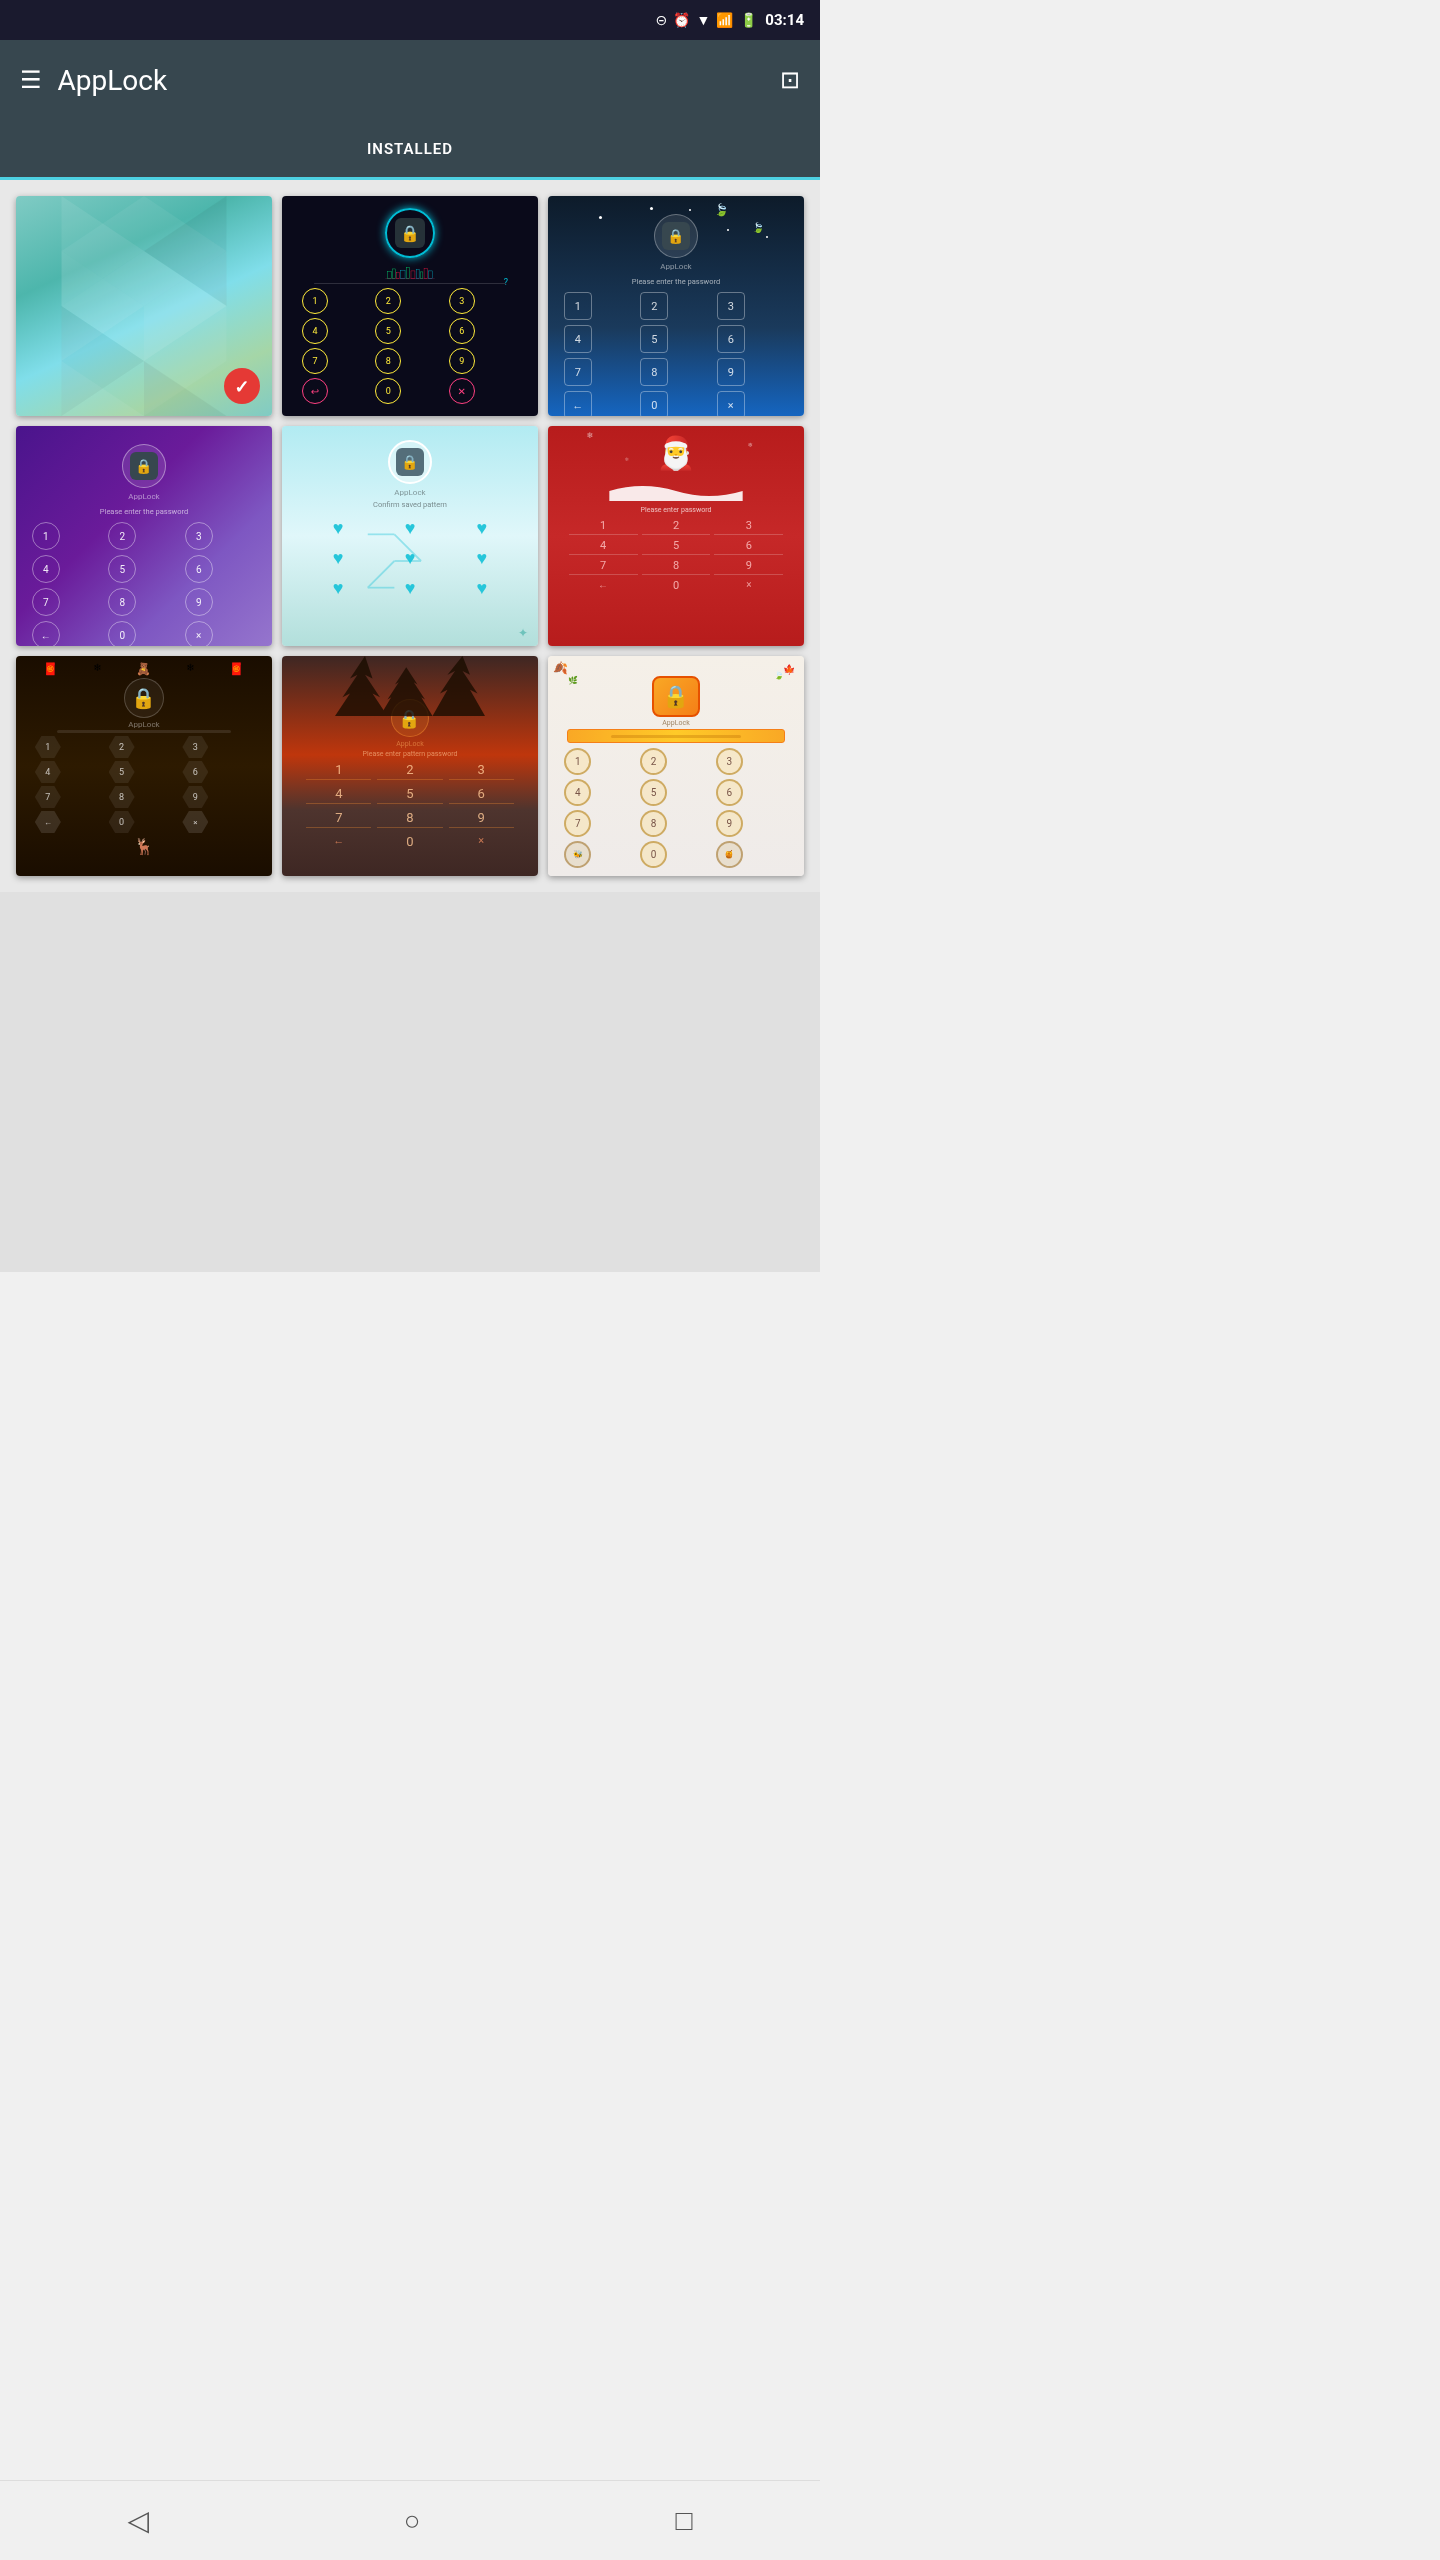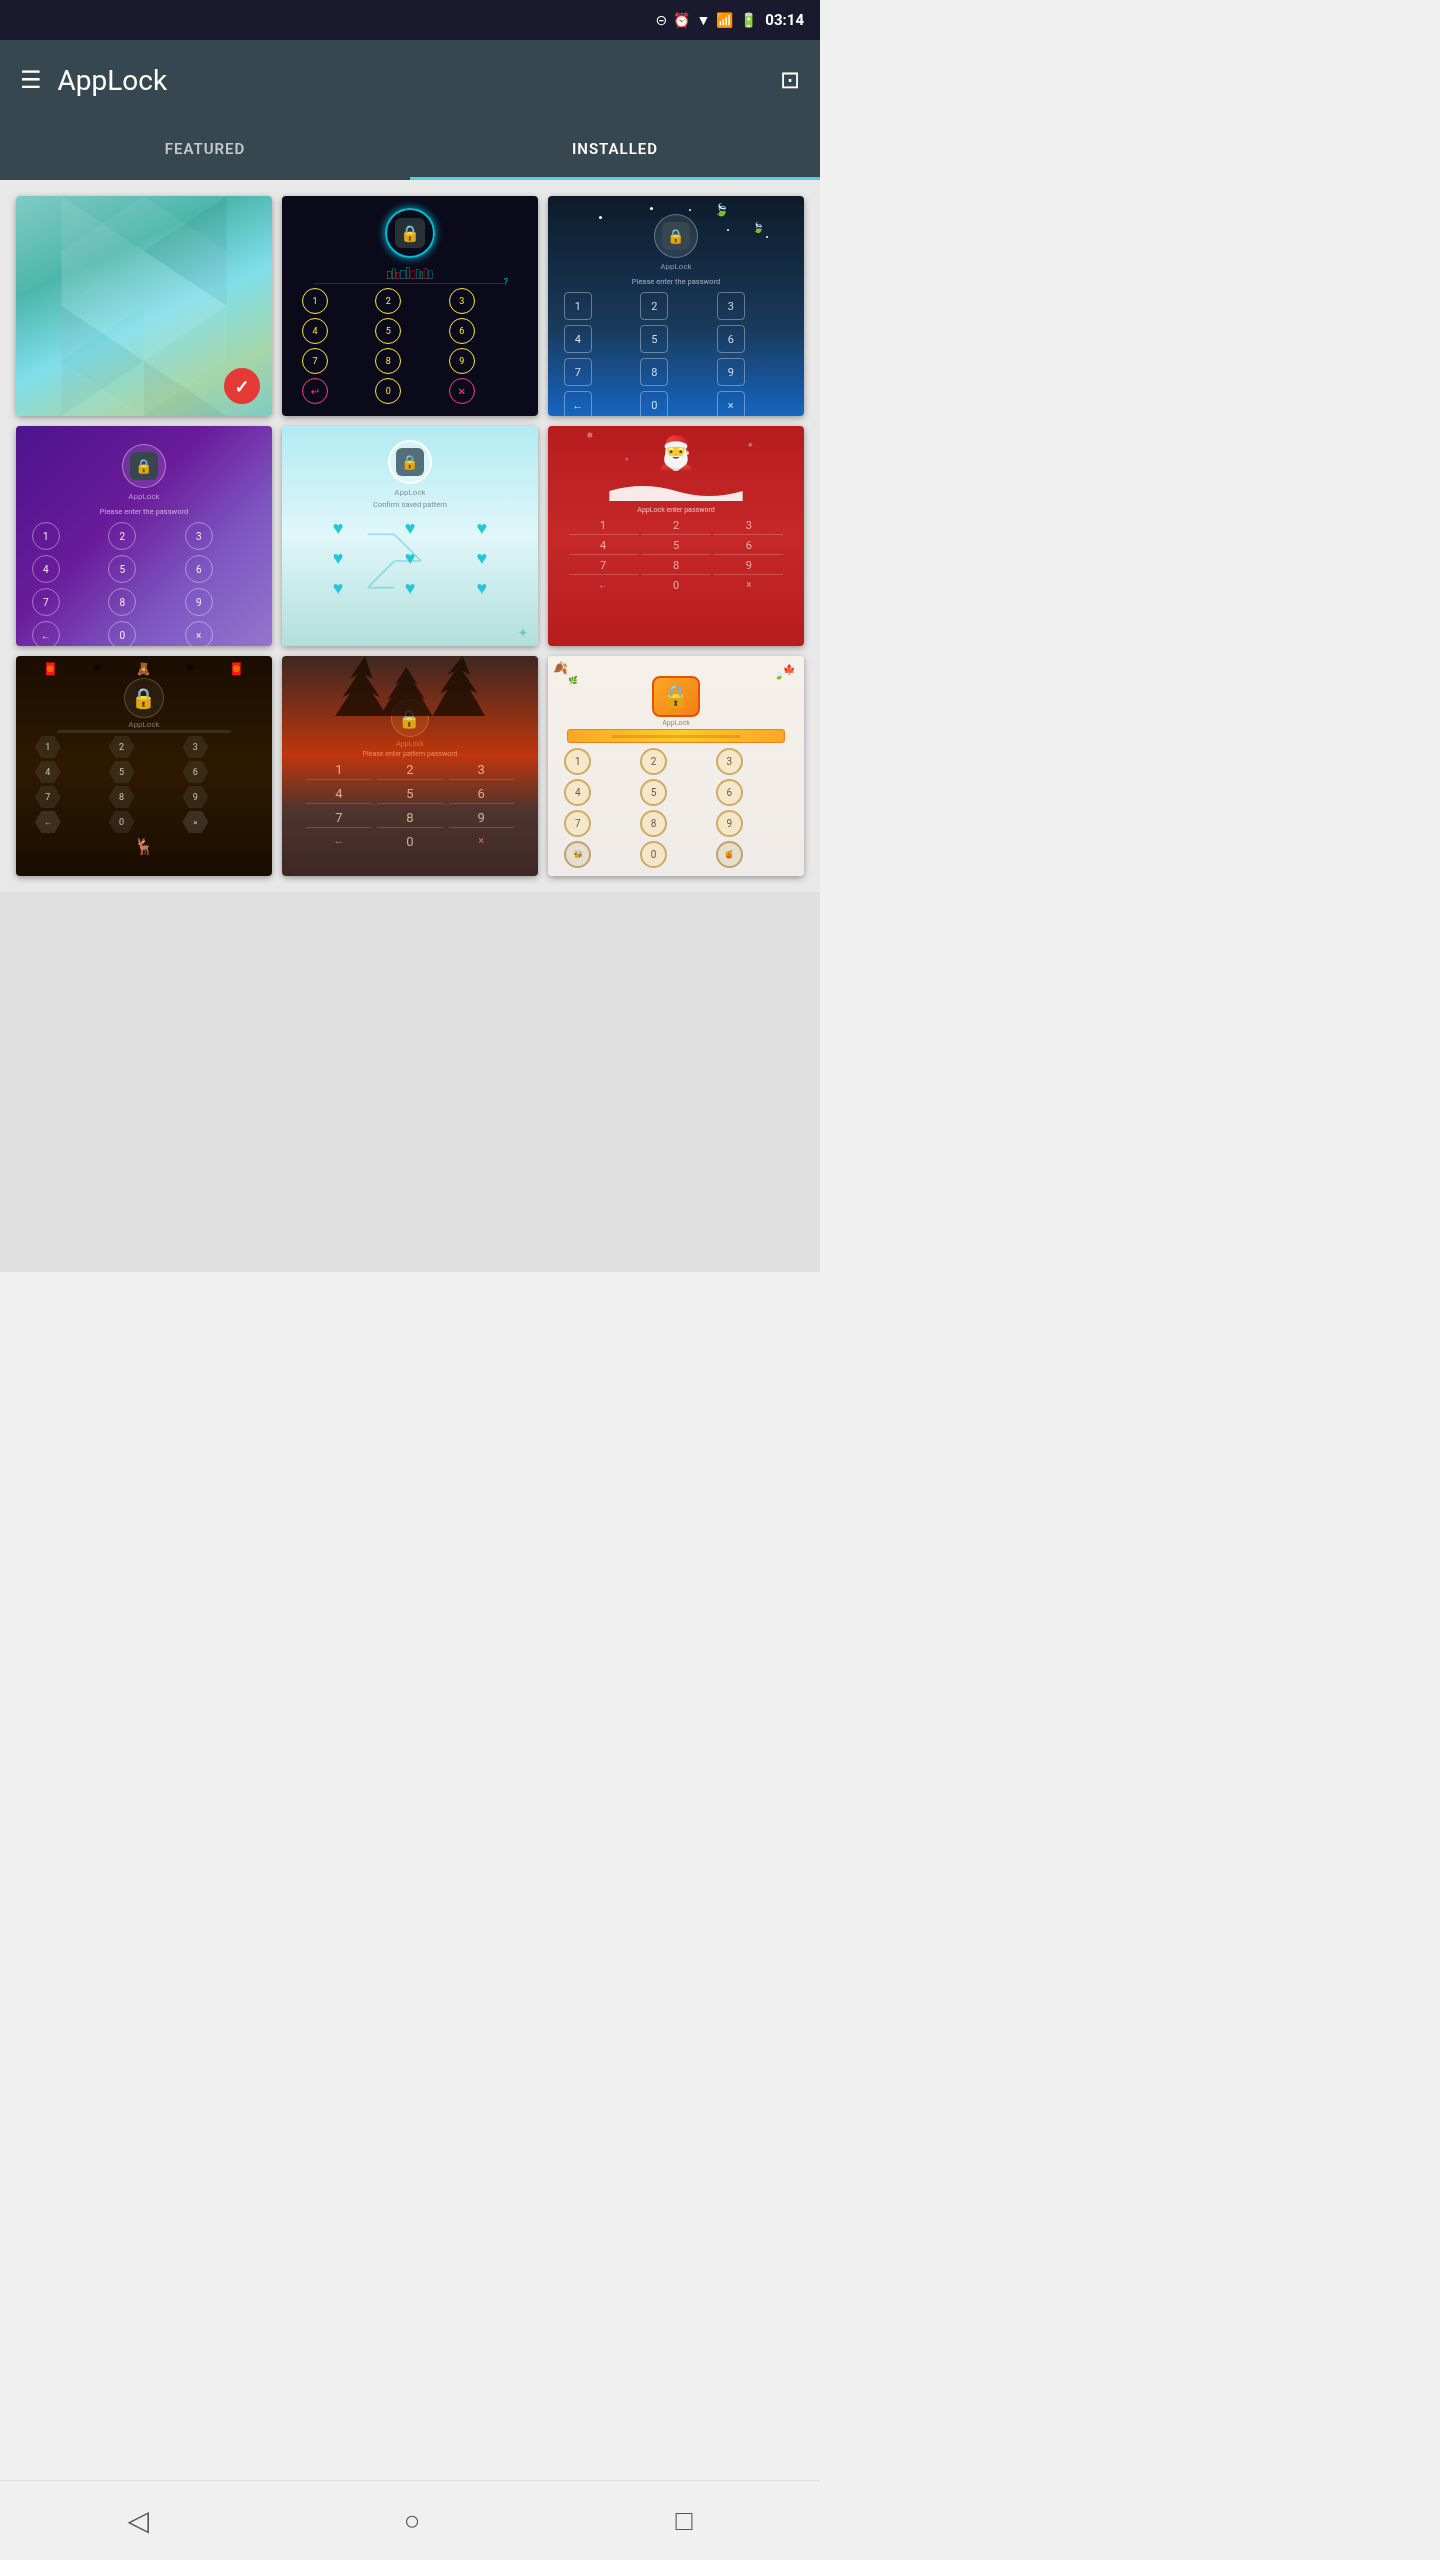--- a/index.html
+++ b/index.html
@@ -186,23 +186,20 @@
 
 <div class="header">
   <div class="header-left">
     <span class="hamburger-icon">☰</span>
     <span class="header-title">AppLock</span>
   </div>
   <span class="crop-icon">⊡</span>
 </div>
 
 <div class="tabs">
-  <div class="tab">
-    <span>FEATURED</span>
-  </div>
   <div class="tab active">
     <span>INSTALLED</span>
   </div>
 </div>
 
 <div class="main-content scroll-area">
   <div class="themes-grid">
 
     <div class="theme-card-wrapper">
       <div style="width:100%;height:100%;background:linear-gradient(155deg,#80cbc4 0%,#4db6ac 30%,#80deea 55%,#a5d6a7 80%,#80cbc4 100%);">
@@ -372,21 +369,21 @@
 
         <svg viewBox="0 0 200 30" style="position:absolute;top:55px;left:0;width:100%;height:20px;">
           <path d="M0,15 Q50,0 100,15 Q150,30 200,15 L200,30 L0,30 Z" fill="white" opacity="0.9"></path>
         </svg>
 
         <div style="position:absolute;top:5px;left:15%;color:rgba(255,255,255,0.6);font-size:8px;">❄</div>
         <div style="position:absolute;top:15px;right:20%;color:rgba(255,255,255,0.5);font-size:6px;">❄</div>
         <div style="position:absolute;top:30px;left:30%;color:rgba(255,255,255,0.4);font-size:5px;">❄</div>
 
         <div style="font-size:32px;margin-bottom:4px;">🎅</div>
-        <div style="font-size:7px;color:rgba(255,255,255,0.7);margin-top:30px;margin-bottom:3px;">AppLock enter password</div>
+        <div style="font-size:7px;color:rgba(255,255,255,0.7);margin-top:30px;margin-bottom:3px;">Please enter password</div>
         <div style="display:grid;grid-template-columns:repeat(3,1fr);gap:4px;width:88%;margin-top:2px;">
           <div style="color:rgba(255,200,200,0.8);font-size:11px;text-align:center;border-bottom:1px solid rgba(255,255,255,0.2);padding-bottom:2px;">1</div>
           <div style="color:rgba(255,200,200,0.8);font-size:11px;text-align:center;border-bottom:1px solid rgba(255,255,255,0.2);padding-bottom:2px;">2</div>
           <div style="color:rgba(255,200,200,0.8);font-size:11px;text-align:center;border-bottom:1px solid rgba(255,255,255,0.2);padding-bottom:2px;">3</div>
           <div style="color:rgba(255,200,200,0.8);font-size:11px;text-align:center;border-bottom:1px solid rgba(255,255,255,0.2);padding-bottom:2px;">4</div>
           <div style="color:rgba(255,200,200,0.8);font-size:11px;text-align:center;border-bottom:1px solid rgba(255,255,255,0.2);padding-bottom:2px;">5</div>
           <div style="color:rgba(255,200,200,0.8);font-size:11px;text-align:center;border-bottom:1px solid rgba(255,255,255,0.2);padding-bottom:2px;">6</div>
           <div style="color:rgba(255,200,200,0.8);font-size:11px;text-align:center;border-bottom:1px solid rgba(255,255,255,0.2);padding-bottom:2px;">7</div>
           <div style="color:rgba(255,200,200,0.8);font-size:11px;text-align:center;border-bottom:1px solid rgba(255,255,255,0.2);padding-bottom:2px;">8</div>
           <div style="color:rgba(255,200,200,0.8);font-size:11px;text-align:center;border-bottom:1px solid rgba(255,255,255,0.2);padding-bottom:2px;">9</div>

